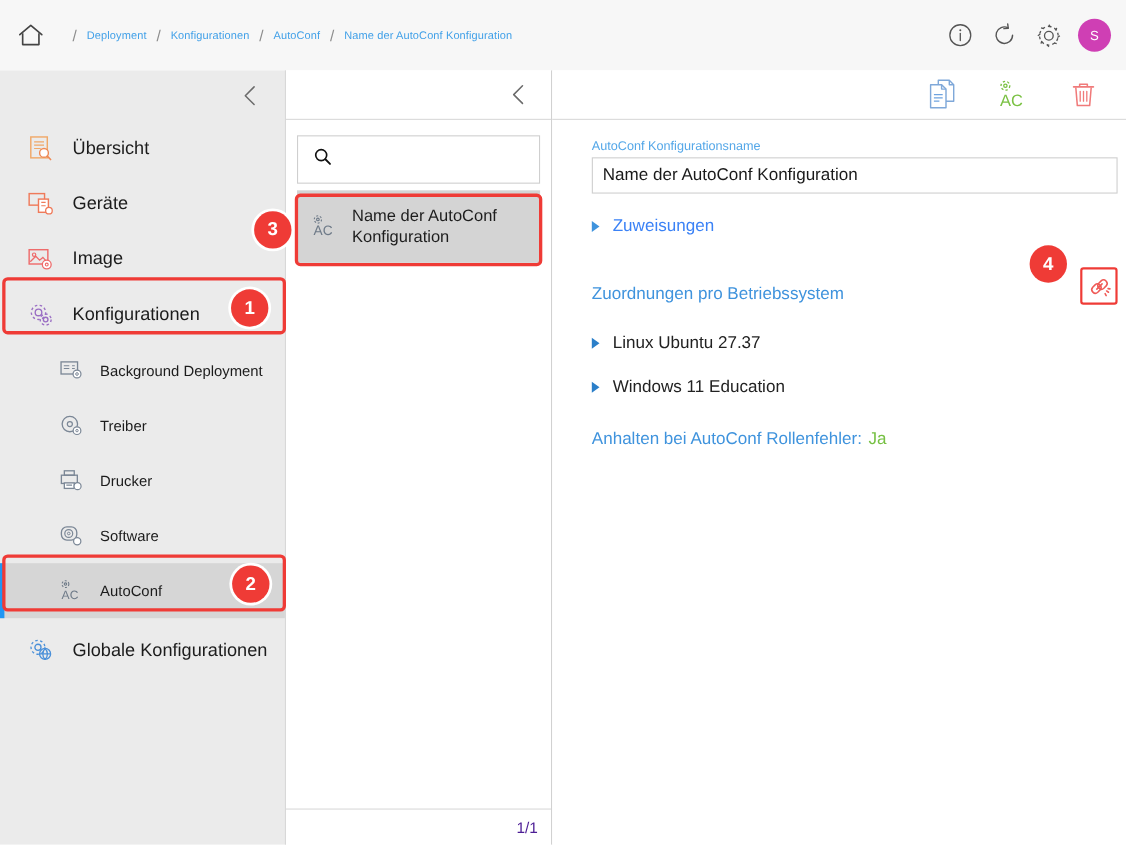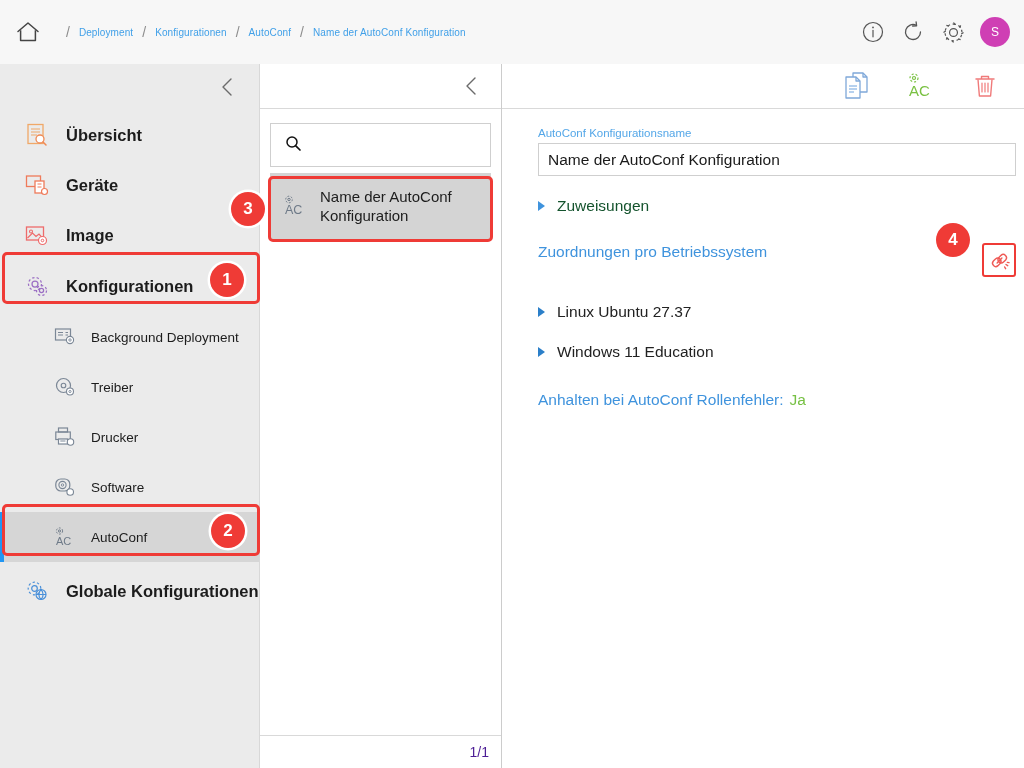--- a/index.html
+++ b/index.html
@@ -37,21 +37,21 @@
   .sidebar {
     position: absolute; top: 64px; left: 0; width: 260px; height: 704px;
     background: #ebebeb; border-right: 1px solid #d8d8d8;
   }
   .side-collapse {
     height: 46px; display: flex; align-items: center; justify-content: flex-end;
     padding-right: 22px; cursor: pointer;
   }
   .nav-item {
     position: relative; height: 50px; display: flex; align-items: center;
-    padding-left: 22px; cursor: pointer; font-weight: bold;
+    padding-left: 22px; cursor: pointer;
   }
   .nav-item .ico { width: 30px; height: 28px; display:flex; align-items:center; justify-content:center; flex: 0 0 30px; }
   .nav-item .lbl { margin-left: 14px; font-size: 16.5px; color: #1c1c1c; }
   .sub-item {
     position: relative; height: 50px; display: flex; align-items: center;
     padding-left: 52px; cursor: pointer;
   }
   .sub-item .ico { width: 26px; height: 24px; display:flex; align-items:center; justify-content:center; flex: 0 0 26px; }
   .sub-item .lbl { margin-left: 13px; font-size: 13.5px; color: #1c1c1c; }
   .sub-item.selected { background: #d6d6d6; }
@@ -124,24 +124,24 @@
   }
   .expander {
     display: flex; align-items: center; margin-top: 21px; cursor: pointer;
   }
   .expander .tri {
     width: 0; height: 0; border-left: 7px solid #3f93dd;
     border-top: 5px solid transparent; border-bottom: 5px solid transparent;
     margin-right: 12px; flex: 0 0 7px;
   }
   .expander .tri.dark { border-left-color: #2b7fc9; }
-  .expander .etext { font-size: 15.5px; color: #14532d; }
+  .expander .etext { font-size: 15.5px; color: #3b82f6; }
   .expander .etext.black { color: #222; }
   .section-row {
-    display: flex; align-items: flex-start; margin-top: 28px; position: relative;
+    display: flex; align-items: flex-end; margin-top: 28px; position: relative;
     width: 478px;
   }
   .section-title { font-size: 15.5px; color: #3f93dd; }
   .link-btn {
     margin-left: auto; width: 34px; height: 34px; border: 2.5px solid #ef3b36;
     border-radius: 3px; display:flex; align-items:center; justify-content:center;
     background: #fff; cursor: pointer;
   }
   .status-line { margin-top: 30px; font-size: 15.5px; }
   .status-line .k { color: #3f93dd; }

